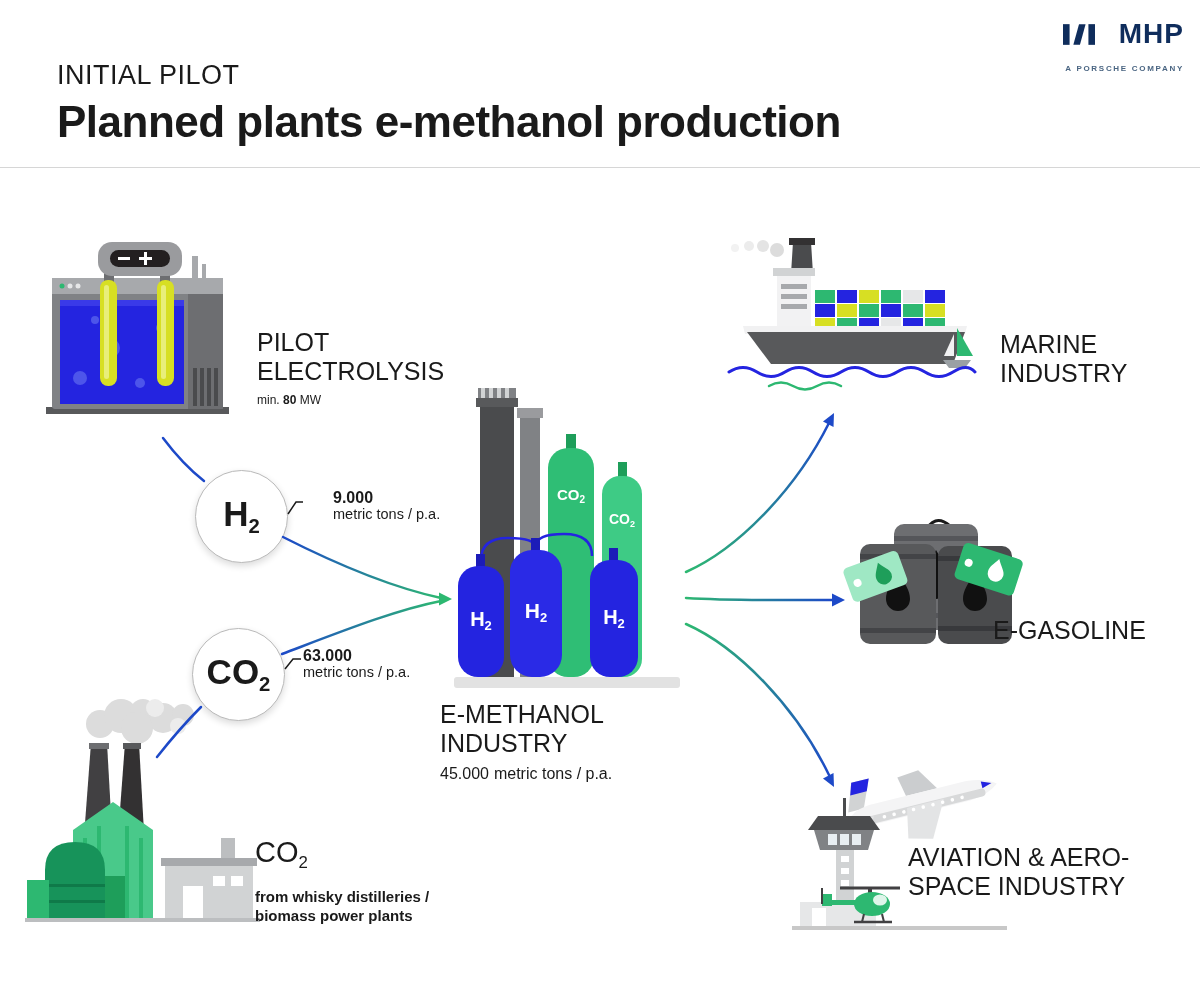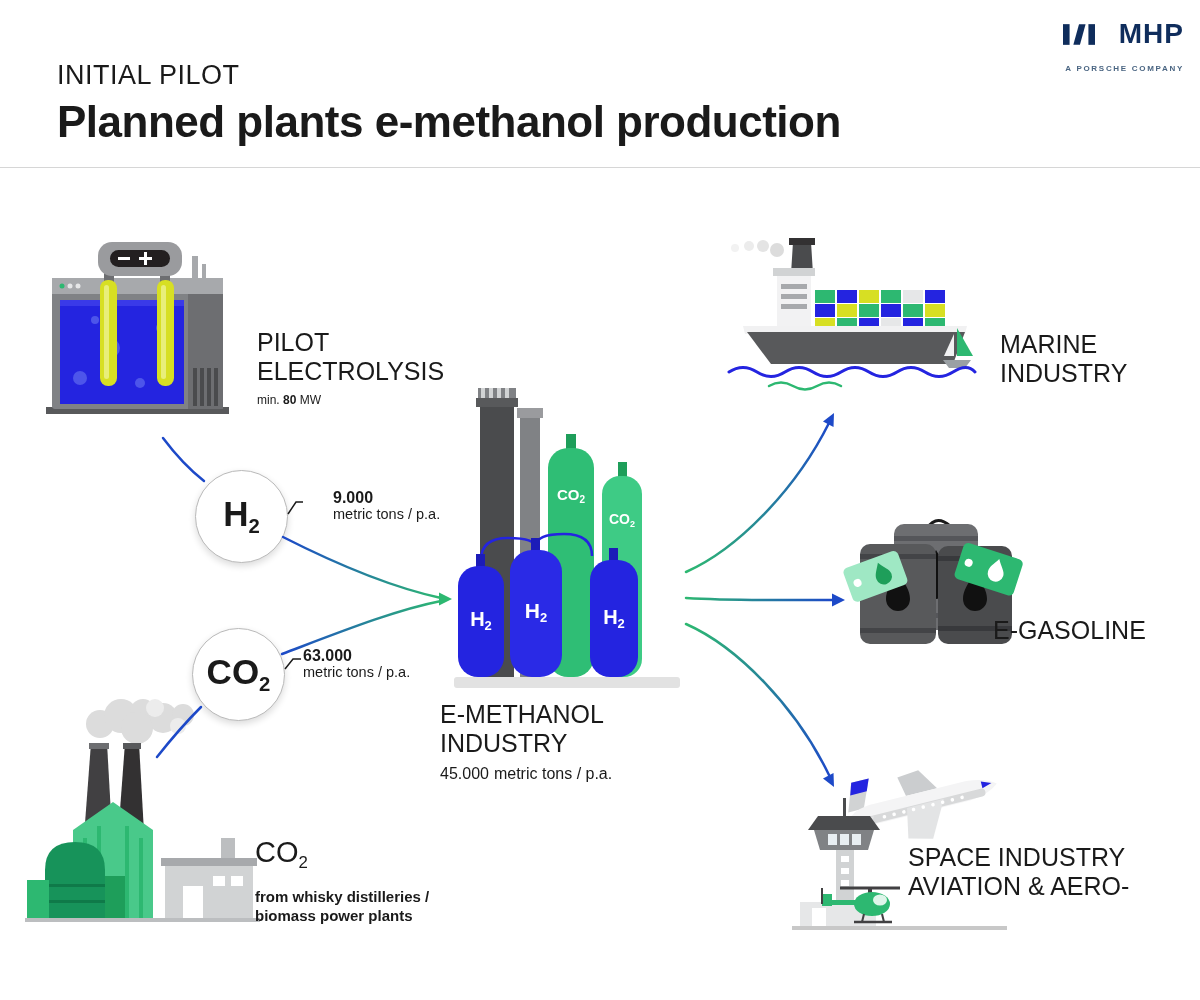--- a/index.html
+++ b/index.html
@@ -390,22 +390,22 @@
       <ellipse cx="84" cy="162" rx="18" ry="12" fill="#2db871"></ellipse>
       <ellipse cx="92" cy="158" rx="7" ry="5.5" fill="#dff5ea"></ellipse>
       <line x1="76" y1="172" x2="74" y2="180" stroke="#414042" stroke-width="2"></line>
       <line x1="94" y1="172" x2="96" y2="180" stroke="#414042" stroke-width="2"></line>
       <line x1="66" y1="180" x2="104" y2="180" stroke="#414042" stroke-width="2.5"></line>
     </g>
     <rect x="4" y="184" width="215" height="4" fill="#c8c8c8"></rect>
   </svg>
 
   <div class="abs" style="left:908px; top:843px;">
+    <div class="node-label">AVIATION &amp; AERO-</div>
     <div class="node-label">SPACE INDUSTRY</div>
-    <div class="node-label">AVIATION &amp; AERO-</div>
   </div>
 
   <svg class="abs" style="left:0; top:0; pointer-events:none;" width="1200" height="1000" viewBox="0 0 1200 1000">
     <defs>
       <linearGradient id="g-in1" gradientUnits="userSpaceOnUse" x1="283" y1="537" x2="441" y2="598">
         <stop offset="0" stop-color="#1d49c8"></stop>
           <stop offset="1" stop-color="#2db871"></stop>
       </linearGradient>
       <linearGradient id="g-in2" gradientUnits="userSpaceOnUse" x1="282" y1="654" x2="441" y2="601">
         <stop offset="0" stop-color="#1d49c8"></stop>

